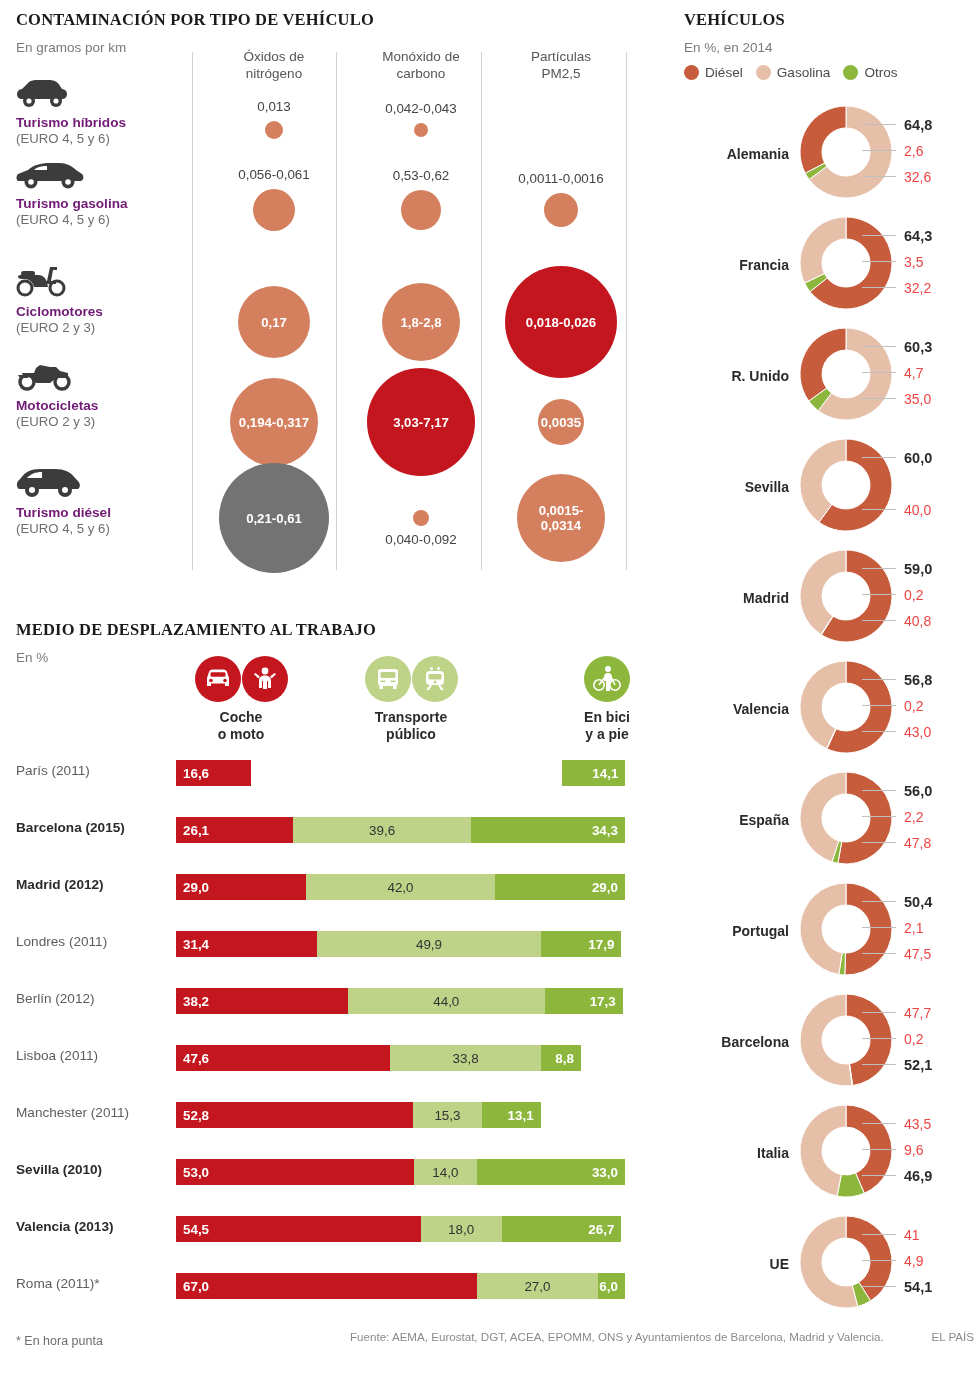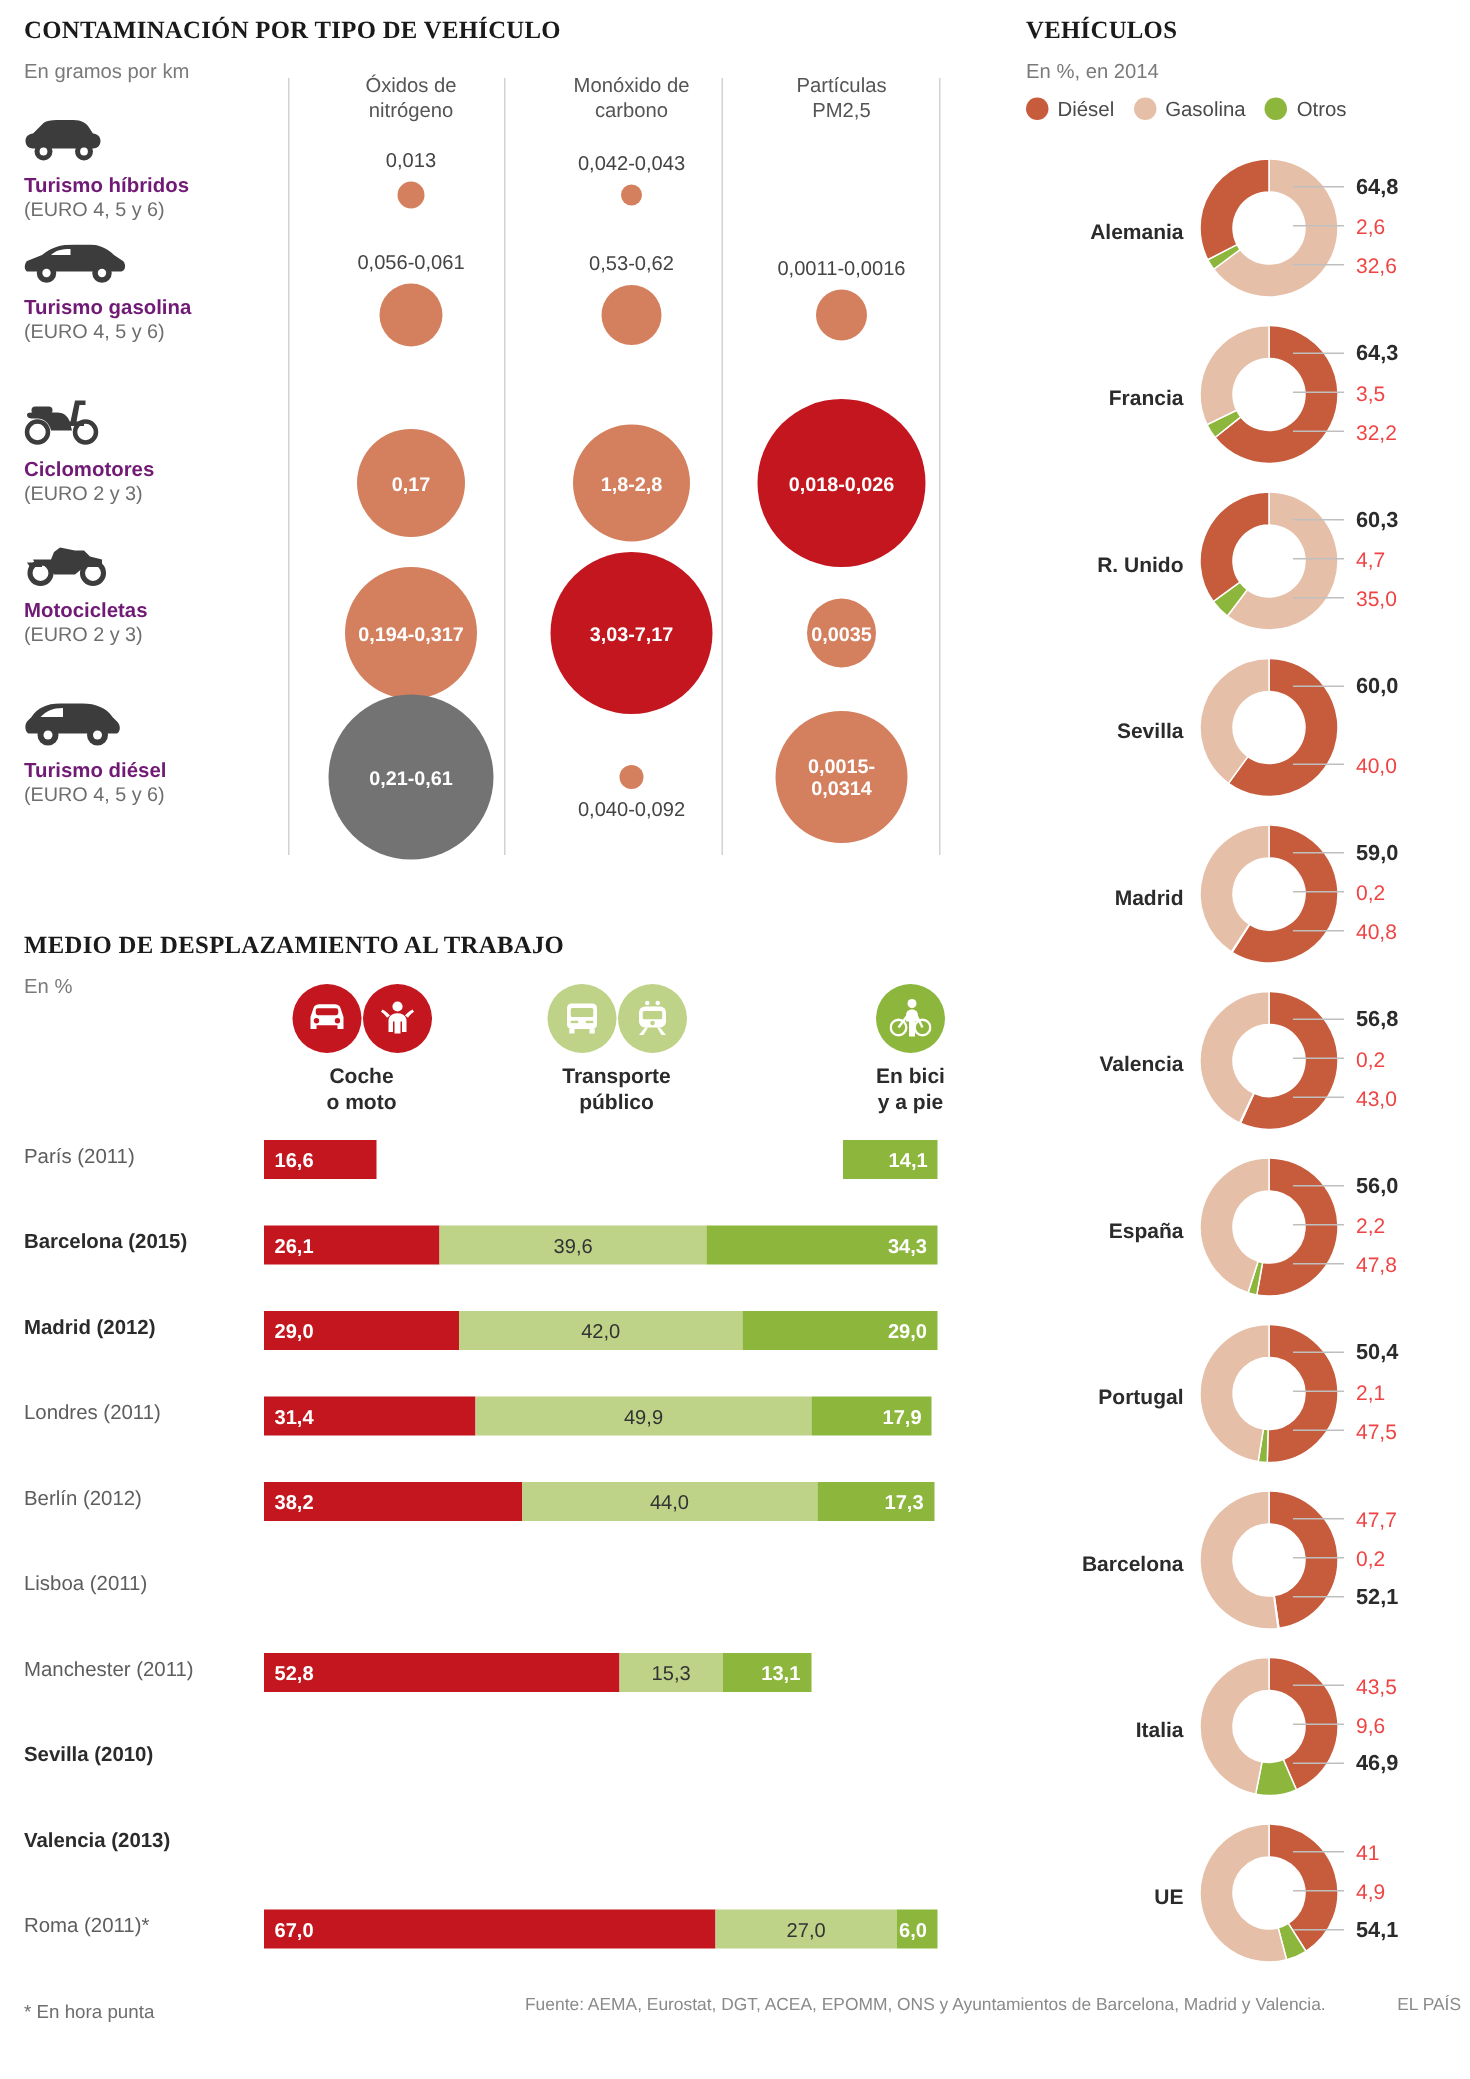--- a/index.html
+++ b/index.html
@@ -345,40 +345,73 @@
             <div class="seg pub" style="left: 171.518px; width: 197.56px;">
               <span>44,0</span>
             </div>
             <div class="seg bike" style="left: 369.078px; width: 77.677px;">
               <span>17,3</span>
             </div>
           </div>
         </div>
         <div class="bar-row" style="top: 425px;">
           <div class="bar-city">Lisboa (2011)</div>
+          <div class="bar-track">
+            <div class="seg car" style="left: 0px; width: 213.724px;">
+              <span>47,6</span>
+            </div>
+            <div class="seg pub" style="left: 213.724px; width: 151.762px;">
+              <span>33,8</span>
+            </div>
+            <div class="seg bike" style="left: 365.486px; width: 39.512px;">
+              <span>8,8</span>
+            </div>
+          </div>
         </div>
         <div class="bar-row" style="top: 482px;">
           <div class="bar-city">Manchester (2011)</div>
           <div class="bar-track">
             <div class="seg car" style="left: 0px; width: 237.072px;">
               <span>52,8</span>
             </div>
             <div class="seg pub" style="left: 237.072px; width: 68.697px;">
               <span>15,3</span>
             </div>
             <div class="seg bike" style="left: 305.769px; width: 58.819px;">
               <span>13,1</span>
             </div>
           </div>
         </div>
         <div class="bar-row" style="top: 539px;">
           <div class="bar-city bold">Sevilla (2010)</div>
+          <div class="bar-track">
+            <div class="seg car" style="left: 0px; width: 237.97px;">
+              <span>53,0</span>
+            </div>
+            <div class="seg pub" style="left: 237.97px; width: 62.86px;">
+              <span>14,0</span>
+            </div>
+            <div class="seg bike" style="left: 300.83px; width: 148.17px;">
+              <span>33,0</span>
+            </div>
+          </div>
         </div>
         <div class="bar-row" style="top: 596px;">
           <div class="bar-city bold">Valencia (2013)</div>
+          <div class="bar-track">
+            <div class="seg car" style="left: 0px; width: 244.705px;">
+              <span>54,5</span>
+            </div>
+            <div class="seg pub" style="left: 244.705px; width: 80.82px;">
+              <span>18,0</span>
+            </div>
+            <div class="seg bike" style="left: 325.525px; width: 119.883px;">
+              <span>26,7</span>
+            </div>
+          </div>
         </div>
         <div class="bar-row" style="top: 653px;">
           <div class="bar-city">Roma (2011)*</div>
           <div class="bar-track">
             <div class="seg car" style="left: 0px; width: 300.83px;">
               <span>67,0</span>
             </div>
             <div class="seg pub" style="left: 300.83px; width: 121.23px;">
               <span>27,0</span>
             </div>

